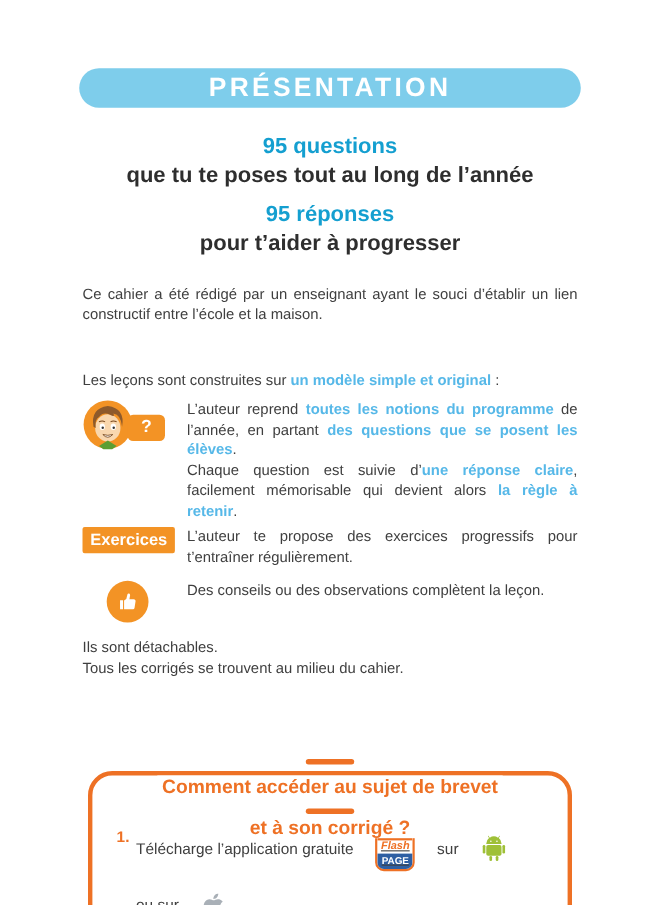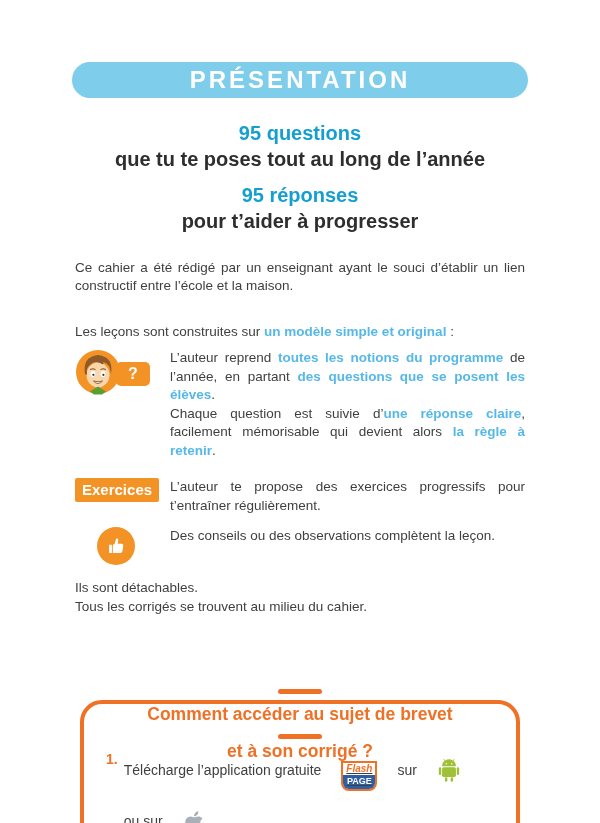--- a/index.html
+++ b/index.html
@@ -19,27 +19,27 @@
   }
   .banner-title{
     color:#fff;font-weight:bold;font-size:24px;letter-spacing:3px;
   }
   .intro{ text-align:center; }
   .big-teal{ margin-top:24px;color:var(--teal);font-weight:bold;font-size:20px; }
   .big-sub{ margin-top:3px;color:#2e2e2e;font-weight:bold;font-size:20px; }
   .big-teal.second{ margin-top:13px; }
   .content{ padding:0 75px; }
   .para{ margin-top:26px;font-size:13.5px;line-height:18px;text-align:justify; }
-  .para2{ margin-top:28px;font-size:13.5px;line-height:18px; }
+  .para2{ margin-top:42px;font-size:13.5px;line-height:18px; }
   .hl{ color:var(--highlight-blue);font-weight:bold; }
   .feature{ display:flex;align-items:flex-start; }
   .feature .icon-col{ width:95px;flex-shrink:0;display:flex;align-items:center; }
   .feature .text-col{ flex:1;font-size:13.5px;line-height:18.5px;text-align:justify; }
   .row-model{ margin-top:8px; }
-  .row-exercises{ margin-top:18px; }
+  .row-exercises{ margin-top:5px; }
   .row-advice{ margin-top:12px; }
   .row-answers{ margin-top:14px; }
   .badge{
     display:inline-block;color:#fff;font-weight:bold;font-size:15px;
     padding:4px 7px 5px;border-radius:2px;line-height:1;
   }
   .badge-orange{ background:var(--orange); }
   .badge-blue{ background:var(--sky-blue);letter-spacing:1px; }
   .qmark-tab{
     width:34px;height:24px;background:var(--orange);border-radius:5px;

